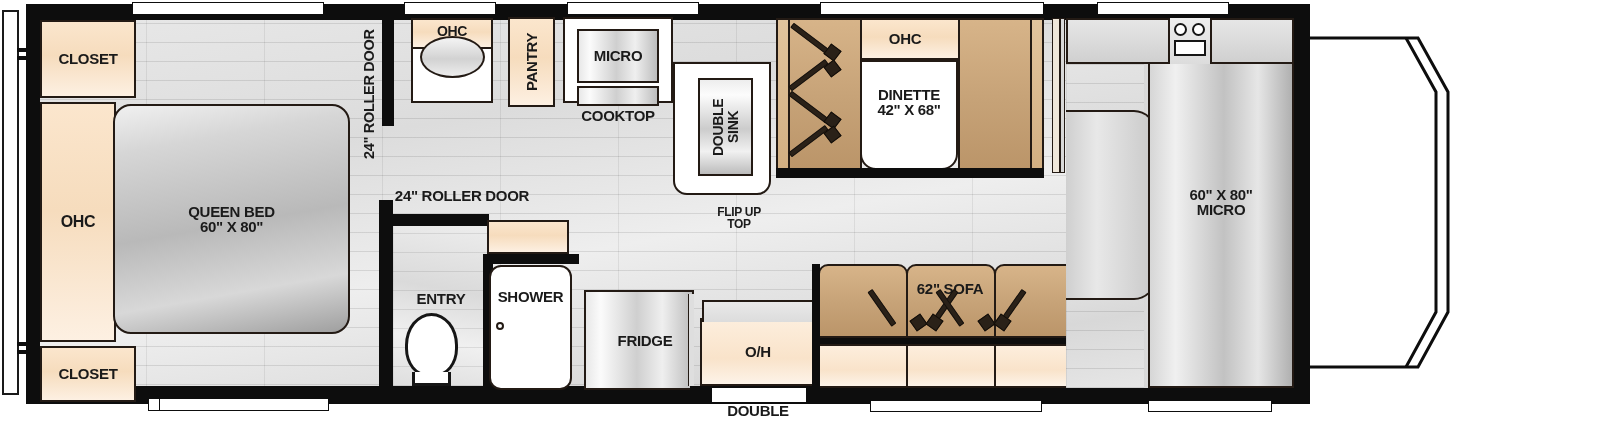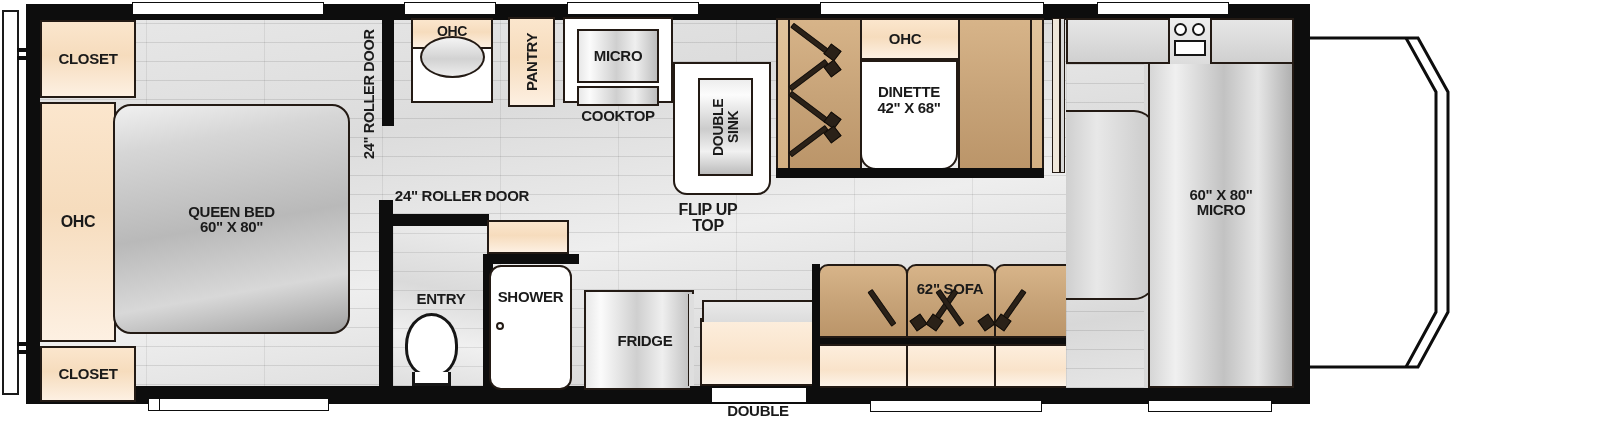--- a/index.html
+++ b/index.html
@@ -119,21 +119,21 @@
   <div class="abs white-box" style="left:563px;top:17px;width:110px;height:86px;"></div>
   <div class="abs steel" style="left:577px;top:29px;width:82px;height:54px;"></div>
   <div class="lbl" style="left:577px;top:29px;width:82px;height:54px;font-size:15px;">MICRO</div>
   <div class="abs steel" style="left:577px;top:86px;width:82px;height:20px;"></div>
   <div class="lbl" style="left:568px;top:106px;width:100px;height:20px;font-size:15px;">COOKTOP</div>
 
   <div class="abs white-box" style="left:673px;top:62px;width:98px;height:133px;border-radius:0 0 14px 14px;"></div>
   <div class="abs steel-v" style="left:698px;top:78px;width:55px;height:98px;"></div>
   <div class="lbl vert-text" style="left:698px;top:78px;width:55px;height:98px;font-size:14px;">DOUBLE
 SINK</div>
-  <div class="lbl" style="left:658px;top:198px;width:100px;height:40px;font-size:16px;">FLIP UP
+  <div class="lbl" style="left:689px;top:198px;width:100px;height:40px;font-size:12px;">FLIP UP
 TOP</div>
 
   <div class="wall" style="left:379px;top:200px;width:14px;height:204px;"></div>
   <div class="wall" style="left:379px;top:214px;width:110px;height:12px;"></div>
   <div class="lbl" style="left:392px;top:186px;width:140px;height:20px;font-size:15px;">24" ROLLER DOOR</div>
 
   <div class="abs floor2" style="left:393px;top:226px;width:96px;height:160px;"></div>
 
   <div class="lbl" style="left:393px;top:288px;width:96px;height:22px;font-size:15px;">ENTRY</div>
   <div class="abs" style="left:405px;top:313px;width:53px;height:64px;border-radius:50% 50% 44% 44%;
@@ -149,35 +149,36 @@
   <div class="lbl" style="left:489px;top:286px;width:83px;height:22px;font-size:15px;">SHOWER</div>
   <div class="abs" style="left:496px;top:322px;width:8px;height:8px;border:2px solid #231a14;border-radius:50%;background:#fff;"></div>
 
   <div class="abs steel" style="left:584px;top:290px;width:110px;height:100px;"></div>
   <div class="abs" style="left:688px;top:294px;width:6px;height:92px;border-left:1px solid #231a14;background:#dedede;"></div>
   <div class="lbl" style="left:590px;top:330px;width:110px;height:22px;font-size:15px;">FRIDGE</div>
 
   <div class="abs cab-tan-light" style="left:700px;top:318px;width:116px;height:68px;"></div>
   <div class="abs" style="left:702px;top:300px;width:112px;height:22px;
               background:linear-gradient(180deg,#e9e9e9,#dcdcdc);border:2px solid #231a14;border-bottom:0;"></div>
+  <div class="lbl" style="left:700px;top:340px;width:116px;height:24px;font-size:15px;">O/H</div>
   <div class="lbl" style="left:700px;top:400px;width:116px;height:22px;font-size:15px;">DOUBLE</div>
   <div class="wall" style="left:690px;top:386px;width:22px;height:18px;"></div>
   <div class="wall" style="left:806px;top:386px;width:22px;height:18px;"></div>
   <div class="abs" style="left:712px;top:388px;width:94px;height:14px;background:#ffffff;"></div>
 
   <div class="abs cab-tan" style="left:776px;top:18px;width:268px;height:42px;"></div>
   <div class="lbl" style="left:840px;top:18px;width:130px;height:42px;font-size:15px;">OHC</div>
 
   <div class="abs cush" style="left:786px;top:18px;width:76px;height:152px;"></div>
   <div class="abs cush" style="left:958px;top:18px;width:76px;height:152px;"></div>
   <div class="abs cush-lt" style="left:776px;top:18px;width:14px;height:152px;"></div>
   <div class="abs cush-lt" style="left:1030px;top:18px;width:14px;height:152px;"></div>
 
   <div class="abs white-box" style="left:860px;top:60px;width:98px;height:110px;border-radius:0 0 16px 16px;"></div>
-  <div class="lbl" style="left:860px;top:67px;width:98px;height:48px;font-size:15px;flex-direction:column;justify-content:flex-end;">
+  <div class="lbl" style="left:860px;top:78px;width:98px;height:48px;font-size:15px;flex-direction:column;">
     <span>DINETTE</span>
     <span>42" X 68"</span>
   </div>
 
   <div class="seatbelt" style="left:792px;top:22px;width:46px;height:6px;transform:rotate(37deg);transform-origin:left center;"></div>
   <div class="belt-buckle" style="left:826px;top:46px;width:11px;height:11px;transform:rotate(37deg);"></div>
   <div class="seatbelt" style="left:790px;top:86px;width:46px;height:6px;transform:rotate(-37deg);transform-origin:left center;"></div>
   <div class="belt-buckle" style="left:826px;top:62px;width:11px;height:11px;transform:rotate(-37deg);"></div>
   <div class="seatbelt" style="left:790px;top:90px;width:46px;height:6px;transform:rotate(37deg);transform-origin:left center;"></div>
   <div class="belt-buckle" style="left:826px;top:114px;width:11px;height:11px;transform:rotate(37deg);"></div>

